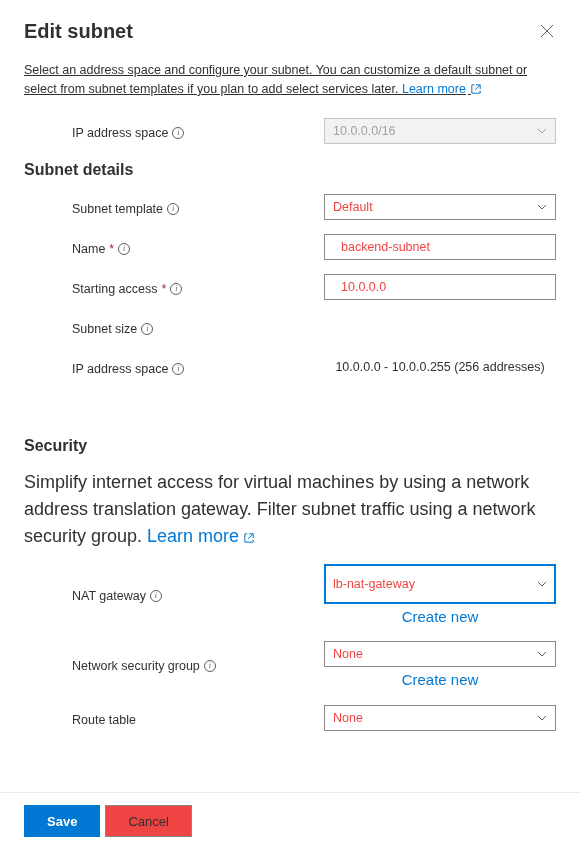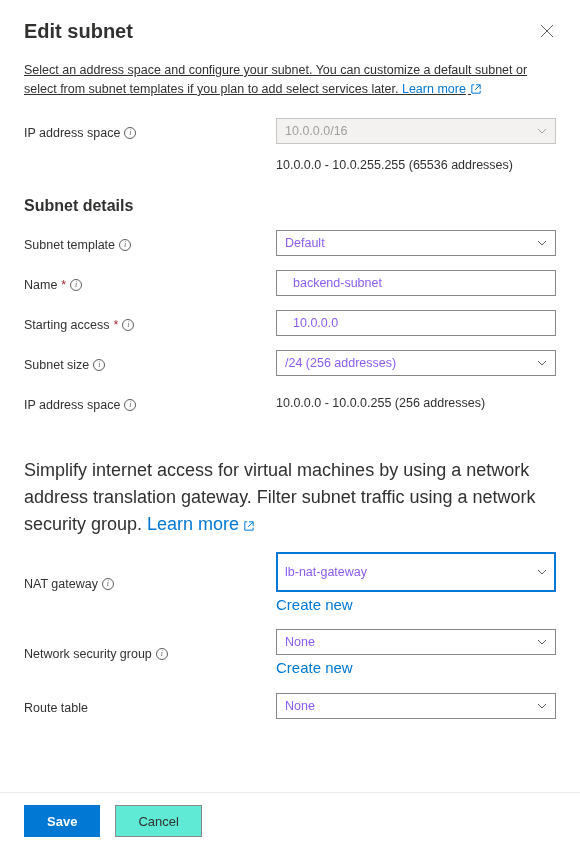--- a/index.html
+++ b/index.html
@@ -57,23 +57,25 @@
       min-height: 28px;
     }
     .label-cell {
       width: 252px;
       flex-shrink: 0;
       font-size: 12.5px;
       display: flex;
       align-items: center;
       gap: 4px;
       padding-top: 4px;
+      margin-left: 48px;
     }
     .value-cell {
       flex: 1;
+      text-align: center;
     }
     .info-icon {
       width: 12px;
       height: 12px;
       border: 1px solid #605e5c;
       border-radius: 50%;
       display: inline-flex;
       align-items: center;
       justify-content: center;
       font-size: 8px;
@@ -88,21 +90,21 @@
       width: 100%;
       height: 26px;
       border: 1px solid #8a8886;
       background: #fff;
       padding: 0 8px;
       display: flex;
       align-items: center;
       justify-content: space-between;
       font-size: 12.5px;
       cursor: pointer;
-      color: #8b5cf6;
+      color: #ef4444;
     }
     .select-box.disabled {
       background: #f3f2f1;
       border-color: #c8c6c4;
       color: #a19f9d;
       cursor: default;
     }
     .select-box.focus {
       border: 2px solid #0078d4;
       padding: 18px 7px;
@@ -145,29 +147,29 @@
     .field-block { margin-bottom: 16px; }
     .field-block .field-row { margin-bottom: 0; }
     .footer {
       position: absolute;
       bottom: 0;
       left: 0;
       right: 0;
       border-top: 1px solid #edebe9;
       padding: 12px 24px 16px 24px;
       display: flex;
-      gap: 15px;
+      gap: 5px;
       background: #fff;
     }
     .btn {
       height: 32px;
       padding: 0 22px;
       font-size: 13px;
       border: 1px solid #8a8886;
-      background: #5eead4;
+      background: #ef4444;
       cursor: pointer;
       display: flex;
       align-items: center;
       justify-content: center;
     }
     .btn.primary {
       background: #0078d4;
       color: #fff;
       border-color: #0078d4;
       font-weight: 600;
@@ -205,24 +207,20 @@
         <span>10.0.0.0/16</span>
         <span class="chevron">
           <svg width="10" height="6" viewBox="0 0 10 6">
               <path d="M1 1l4 4 4-4" stroke="#a19f9d" stroke-width="1" fill="none"></path>
             </svg>
         </span>
       </div>
     </div>
   </div>
 
-  <div class="field-row helper-sub">
-    <div class="label-cell"></div>
-    <div class="value-cell helper-text">10.0.0.0 - 10.0.255.255 (65536 addresses)</div>
-  </div>
 
   <div class="section-head">Subnet details</div>
 
   <div class="field-row">
     <div class="label-cell">
       <span>Subnet template</span>
       <span class="info-icon">i</span>
     </div>
     <div class="value-cell">
       <div class="select-box">
@@ -260,42 +258,33 @@
         <span>10.0.0.0</span>
       </div>
     </div>
   </div>
 
   <div class="field-row">
     <div class="label-cell">
       <span>Subnet size</span>
       <span class="info-icon">i</span>
     </div>
-    <div class="value-cell">
-      <div class="select-box">
-        <span>/24 (256 addresses)</span>
-        <span class="chevron">
-          <svg width="10" height="6" viewBox="0 0 10 6">
-              <path d="M1 1l4 4 4-4" stroke="#605e5c" stroke-width="1" fill="none"></path>
-            </svg>
-        </span>
-      </div>
-    </div>
   </div>
 
   <div class="field-row">
     <div class="label-cell">
       <span>IP address space</span>
       <span class="info-icon">i</span>
     </div>
     <div class="value-cell helper-text">10.0.0.0 - 10.0.0.255 (256 addresses)</div>
   </div>
 
   <div class="spacer-lg"></div>
 
+  <div class="section-head">Security</div>
 
   <div class="section-desc">
     <span>Simplify internet access for virtual machines by using a network address translation gateway. Filter subnet traffic using a network security group. </span><span class="link"><span>Learn more</span><span class="ext-icon">
       <svg width="10" height="10" viewBox="0 0 12 12">
             <path d="M4 1H1v10h10V8M6 1h5v5M11 1L5 7" stroke="#0078d4" stroke-width="1.2" fill="none"></path>
           </svg>
     </span></span>
   </div>
 
   <div class="field-block">

